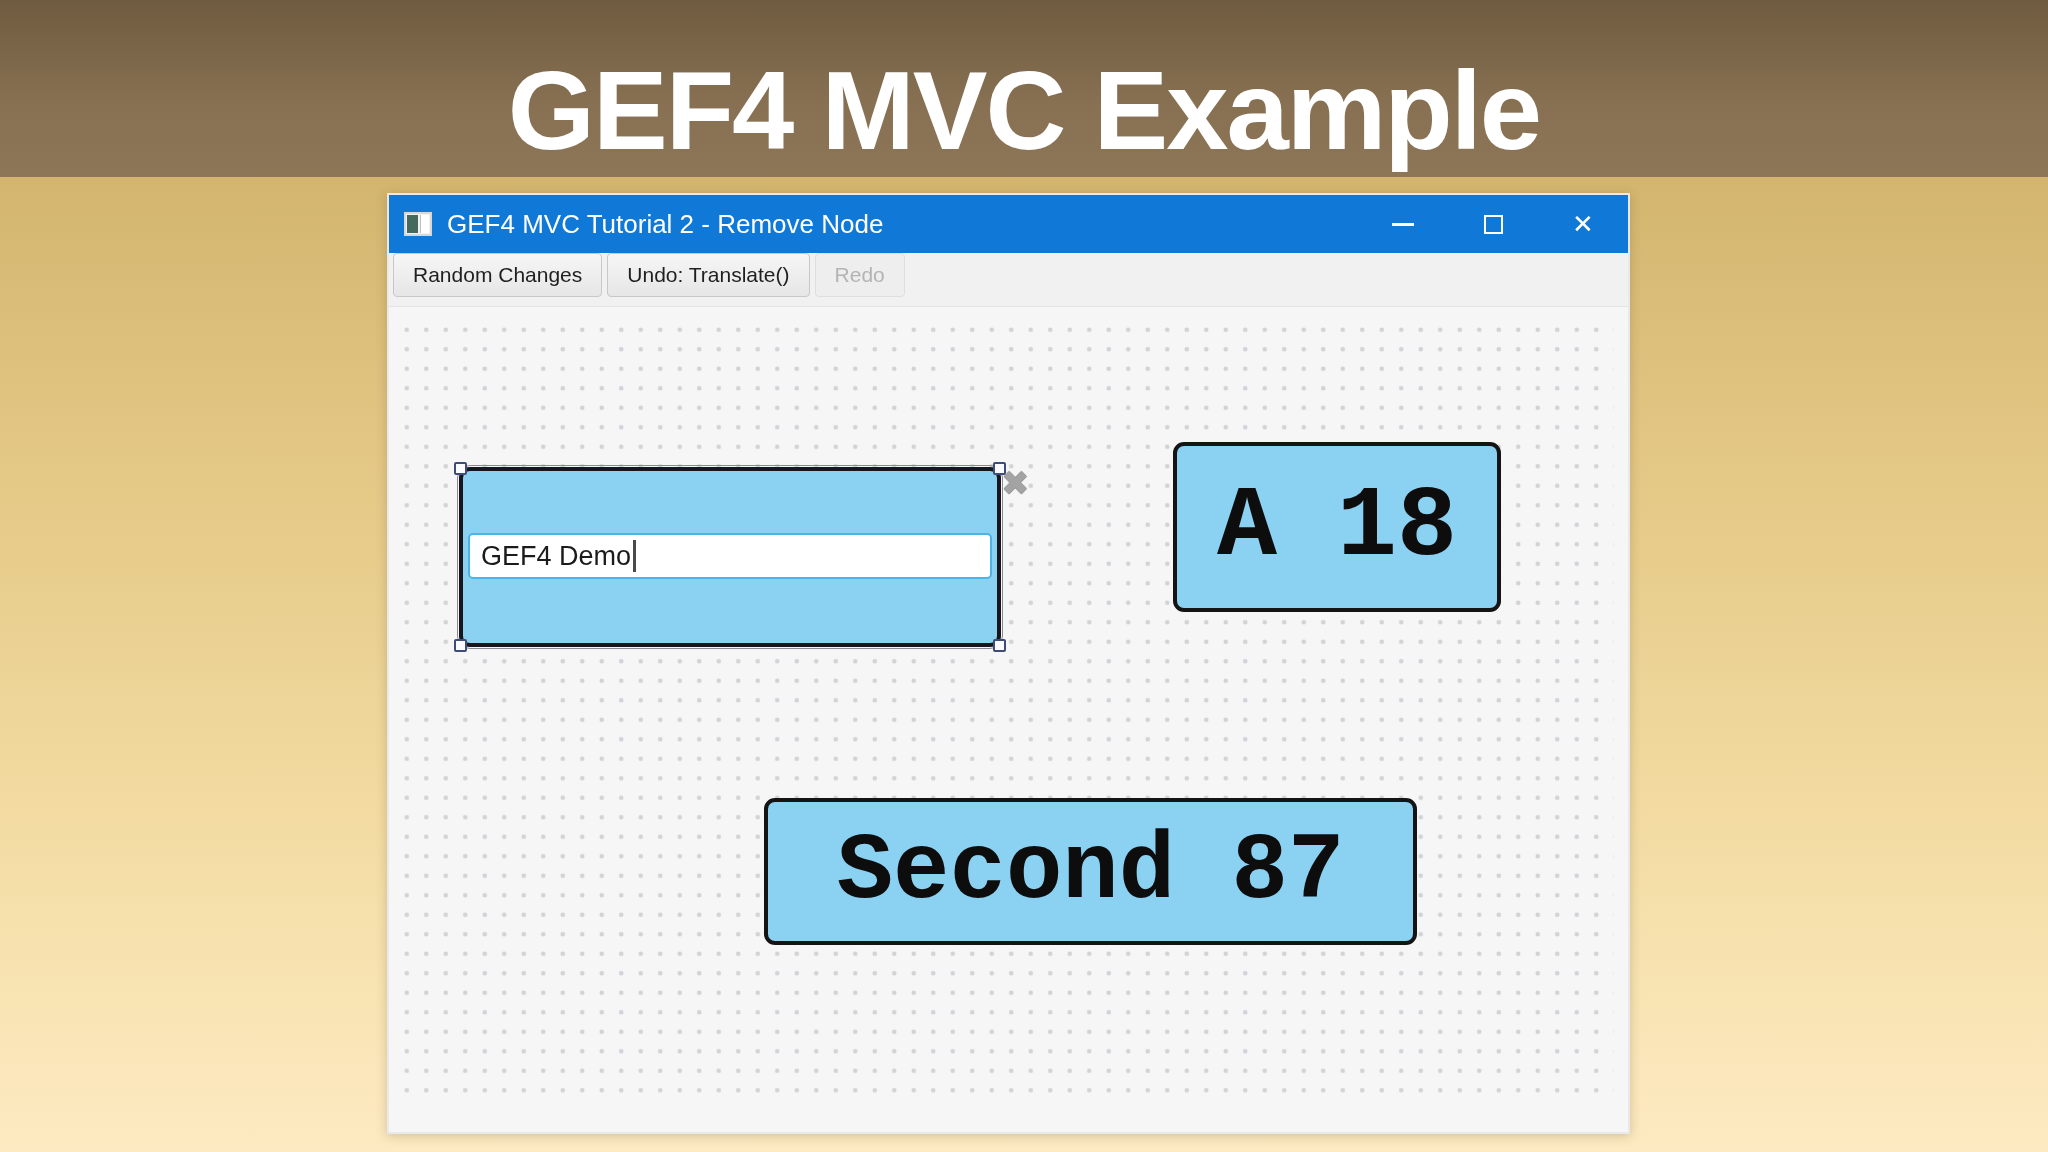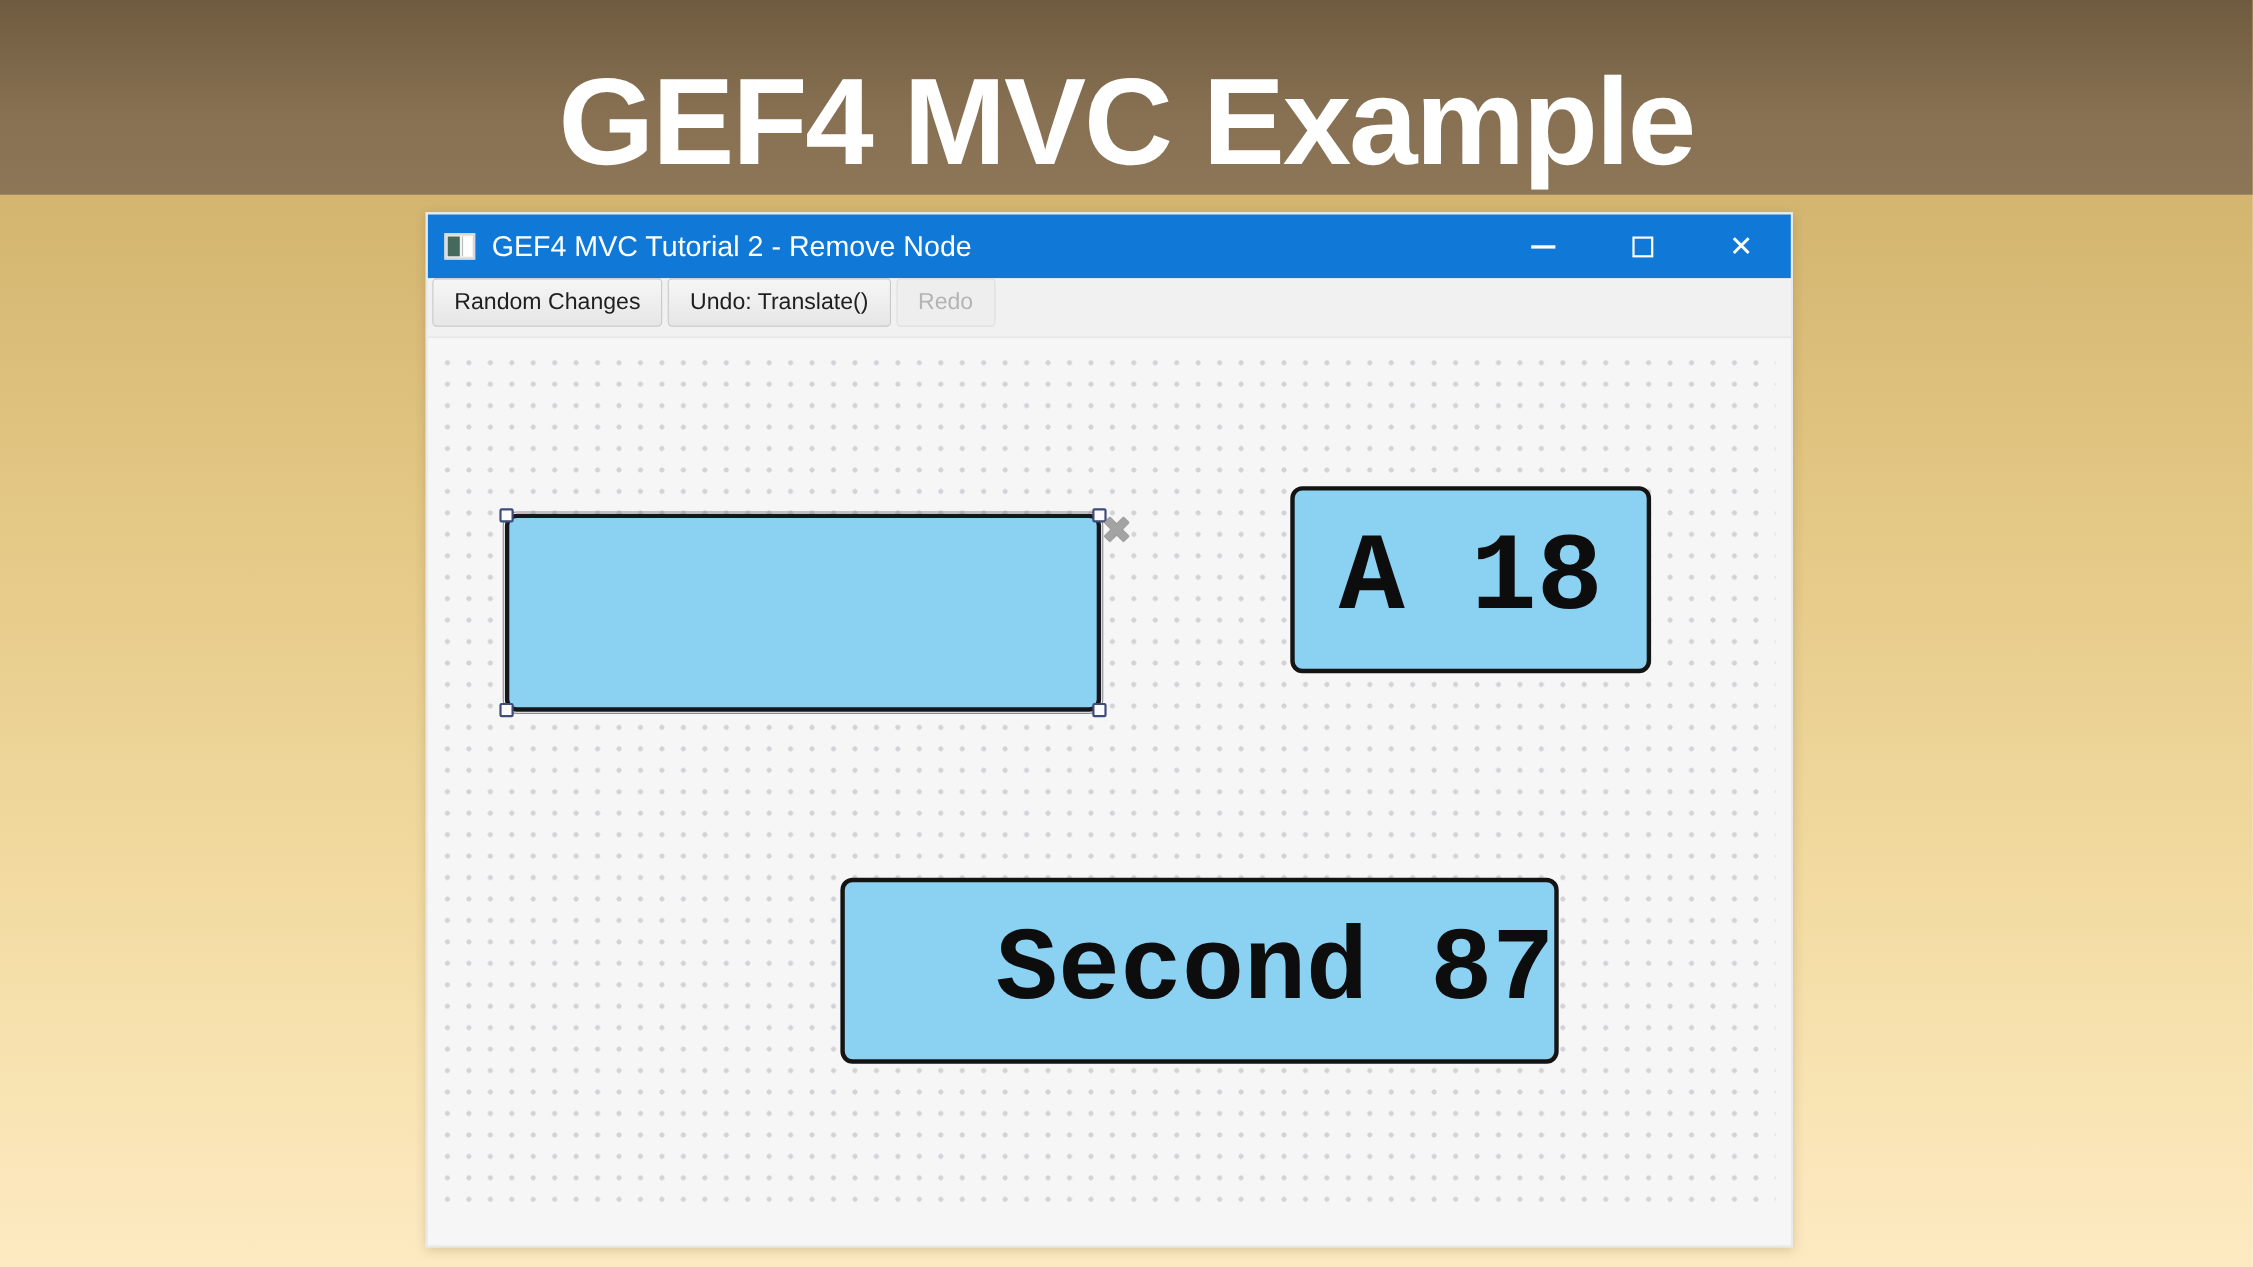--- a/index.html
+++ b/index.html
@@ -91,21 +91,21 @@
     background:#8bd1f2;
     border:4px solid #141414; border-radius:11px;
     display:flex; align-items:center; justify-content:center;
   }
   .gnode .node-label {
     font-family:"Liberation Mono","DejaVu Sans Mono",monospace;
     font-weight:bold; color:#0d0d0d; white-space:pre;
   }
   .node-a18 { left:784px; top:134px; width:328px; height:170px; }
   .node-a18 .node-label { font-size:100px; }
-  .node-second { left:375px; top:490px; width:653px; height:169px;justify-content:flex-end; }
+  .node-second { left:375px; top:490px; width:653px; height:147px; }
   .node-second .node-label { font-size:94px; }
 
   
   .node-editing {
     left:70px; top:159px; width:542px; height:180px;
     border-color:#16161c;
     outline:1px solid #8a8a92; outline-offset:1px;
   }
   .edit-field {
     position:absolute; left:5px; right:5px; top:62px; height:46px;
@@ -166,20 +166,24 @@
   </div>
 
   <div class="canvas">
     <div class="dots"></div>
 
     <div class="gnode node-editing">
       <div class="handle tl"></div>
       <div class="handle tr"></div>
       <div class="handle bl"></div>
       <div class="handle br"></div>
+      <div class="edit-field">
+        <span>GEF4 Demo</span>
+        <span class="caret"></span>
+      </div>
     </div>
 
     <span class="delete-x">✖</span>
 
     <div class="gnode node-a18">
       <span class="node-label">A 18</span>
     </div>
 
     <div class="gnode node-second">
       <span class="node-label">Second 87</span>

